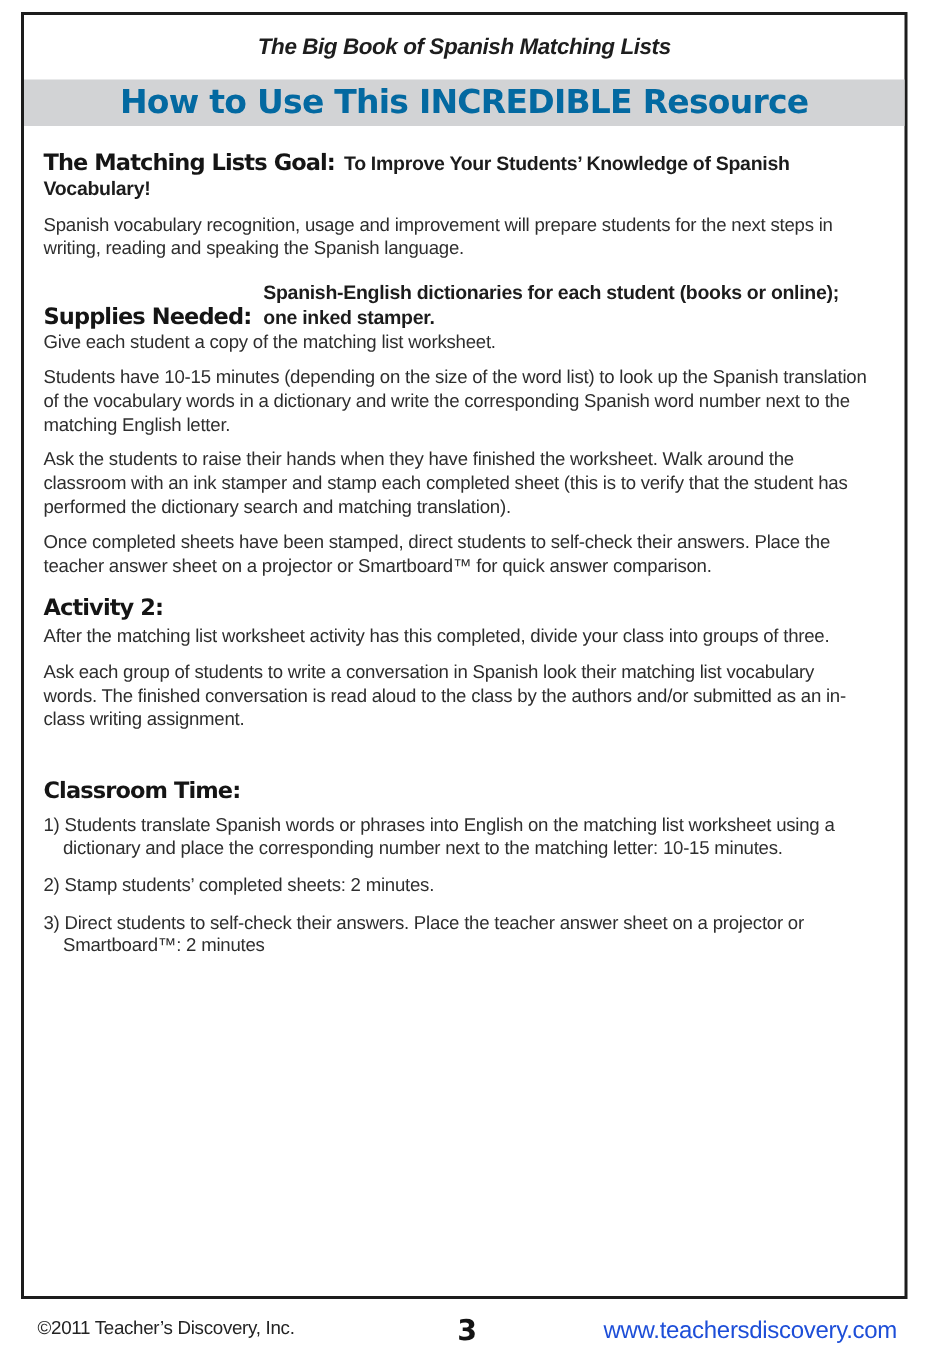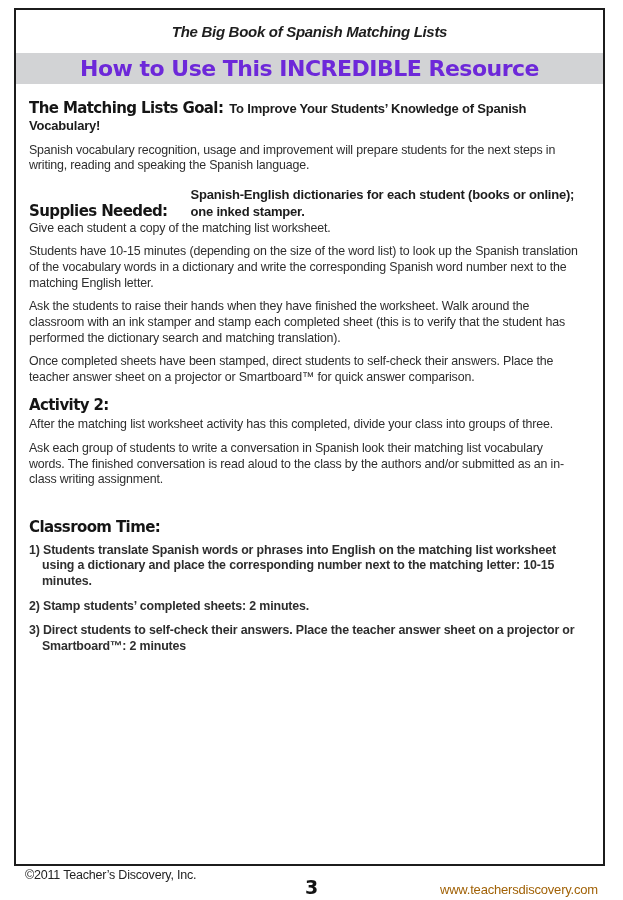--- a/index.html
+++ b/index.html
@@ -41,21 +41,21 @@
     background: #d2d3d5;
     display: flex;
     align-items: center;
     justify-content: center;
   }
   .banner-title {
     font-family: "DejaVu Sans", sans-serif;
     font-weight: bold;
     font-size: 22px;
     letter-spacing: -0.5px;
-    color: #6d28d9;
+    color: #0369a1;
     white-space: nowrap;
   }
   .content {
     padding: 15px 13px 0 13px;
     font-size: 12.4px;
     line-height: 1.26;
     letter-spacing: -0.15px;
     color: #2e2e2e;
   }
   .h-comic {
@@ -73,70 +73,70 @@
     margin-left: 6px;
   }
   p.body-par { margin: 0 12px 8px 0; }
   .goal-desc { margin-top: 1px; }
   .supplies-row {
     display: flex;
     margin-top: 12px;
     align-items: flex-end;
   }
   .supplies-text {
-    margin-left: 23px;
+    margin-left: 8px;
     font-weight: bold;
     font-size: 13px;
     letter-spacing: -0.2px;
     color: #1c1c1c;
     line-height: 1.35;
   }
   .section-heading {
     display: block;
     margin: 11px 0 2px 0;
   }
   .ct-heading { margin-top: 30px; }
-  .ct-list { margin-top: 6px; font-weight: bold; }
+  .ct-list { margin-top: 6px; }
   .ct-item {
     padding-left: 13px;
     text-indent: -13px;
     margin: 0 0 9px 0;
   }
   .footer {
     position: absolute;
     left: 25px;
     right: 25px;
     top: 874px;
     height: 24px;
   }
   .footer-copyright {
     position: absolute;
     left: 0;
-    bottom: 16px;
+    bottom: 6px;
     font-size: 12.5px;
     letter-spacing: -0.2px;
     color: #232323;
   }
   .footer-page {
     position: absolute;
     left: 50%;
     transform: translateX(-50%);
     bottom: 0;
     font-family: "DejaVu Sans", sans-serif;
     font-weight: bold;
     font-size: 19px;
     color: #141414;
   }
   .footer-site {
     position: absolute;
     right: 0;
     bottom: 1px;
-    font-size: 13px;
-    letter-spacing: -0.2px;
-    color: #a16207;
+    font-size: 16px;
+    letter-spacing: -0.2px;
+    color: #1d4ed8;
   }
 </style>
 </head>
 <body>
 
 <div class="page-box">
 
   <div class="book-title">The Big Book of Spanish Matching Lists</div>
 
   <div class="banner">

